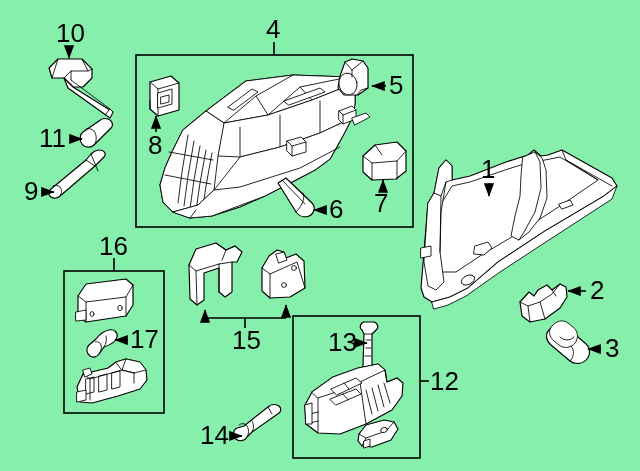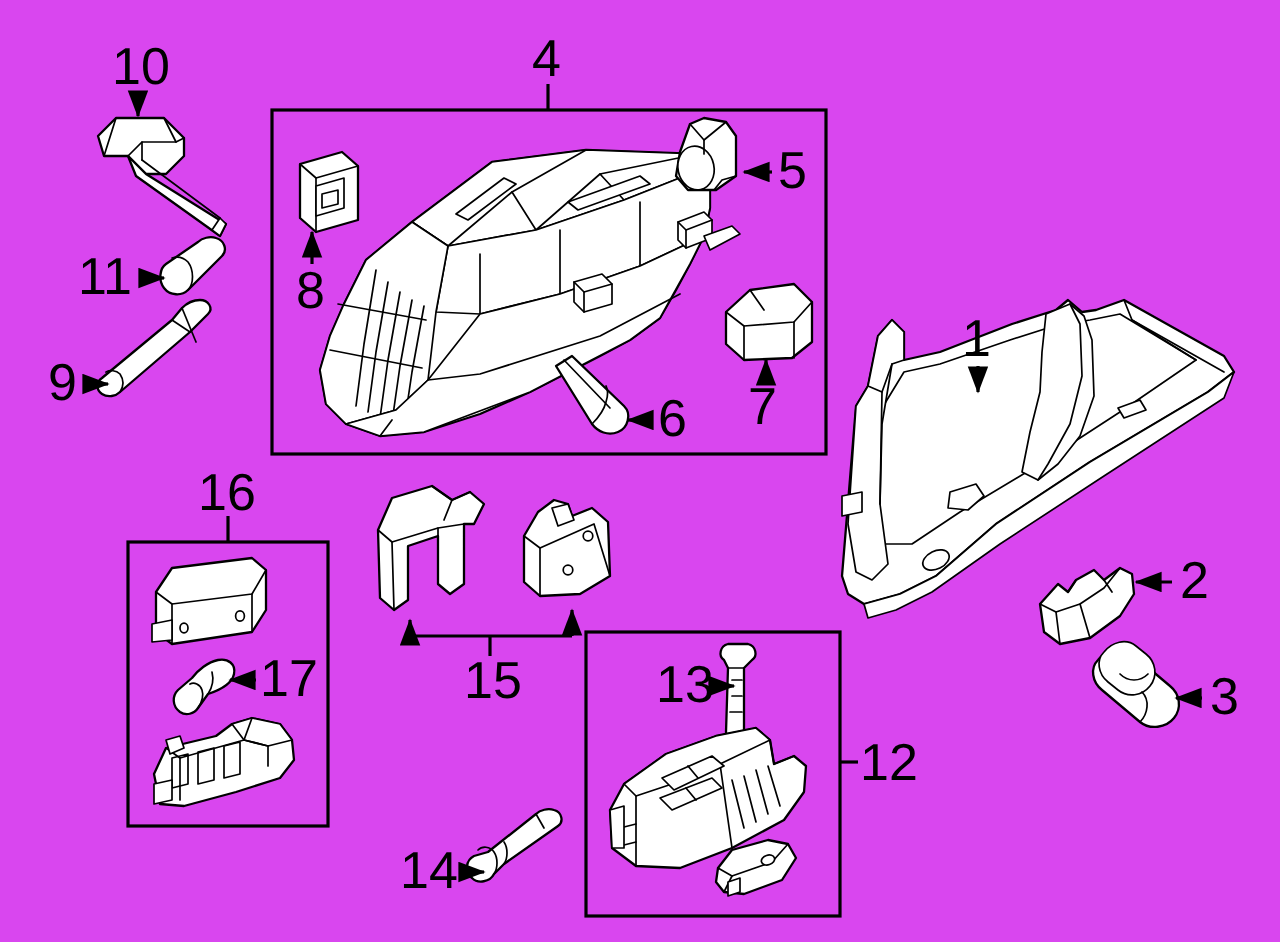--- a/index.html
+++ b/index.html
@@ -7,21 +7,21 @@
     padding: 0;
     background: #ffffff;
   }
   body {
     font-family: "Liberation Sans", sans-serif;
   }
   #diagram-root {
     position: relative;
     width: 640px;
     height: 471px;
-    background: #d946ef;
+    background: #86efac;
     overflow: hidden;
   }
   #parts-svg {
     position: absolute;
     left: 0;
     top: 0;
     width: 640px;
     height: 471px;
   }
   .callout-label {

